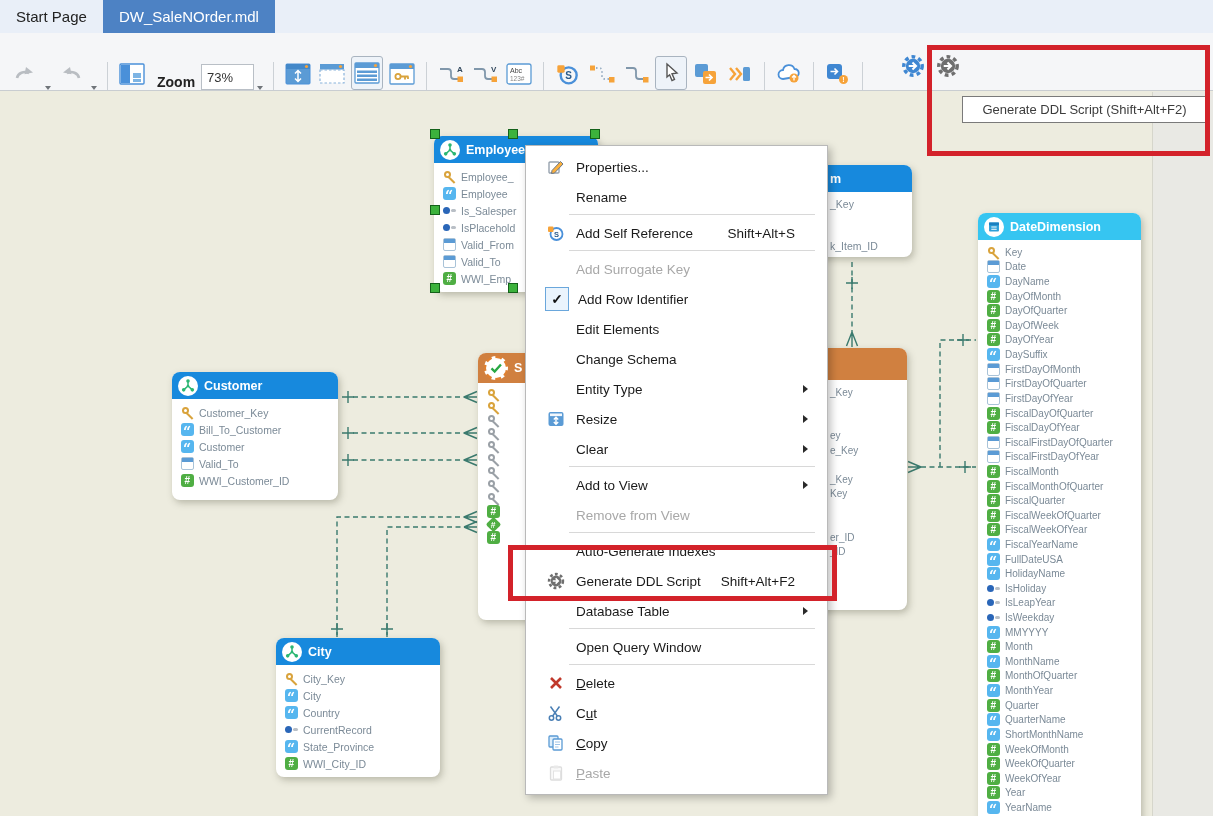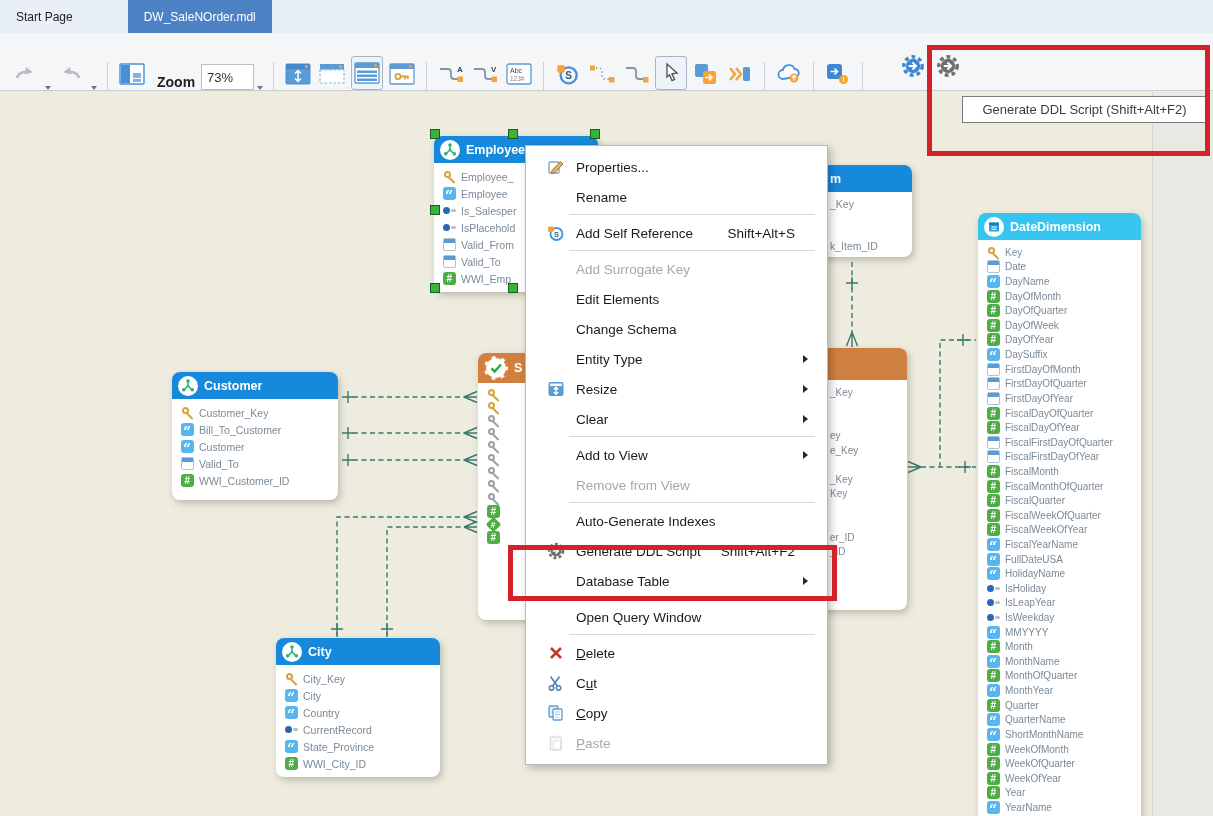--- a/index.html
+++ b/index.html
@@ -1,22 +1,22 @@
 <!DOCTYPE html>
 <html style="--annotation-red: #d3222a; --active-tab-blue: #4d82c4; --entity-header-blue: #1789dd; --date-dimension-header-cyan: #36c5f1; --fact-header-orange: #d08040; --relationship-teal: #3a7a6e;"><head>
 <meta charset="utf-8">
 <style>
   html,body{margin:0;padding:0;}
   body{font-family:"Liberation Sans", sans-serif; background:#fff;}
   .page{position:relative;width:1213px;height:816px;overflow:hidden;background:#edecdf;}
 
   
   .tabbar{position:absolute;left:0;top:0;width:100%;height:33px;background:#e9eff8;display:flex;align-items:stretch;}
-  .tab{display:flex;align-items:center;padding:0 16px;font-size:12px;color:#222;cursor:default;}
-  .tab.active{background:var(--active-tab-blue,#4d82c4);color:#fff;margin-left:39px;}
+  .tab{display:flex;align-items:center;padding:0 16px;font-size:15px;color:#222;cursor:default;}
+  .tab.active{background:var(--active-tab-blue,#4d82c4);color:#fff;}
 
   
   .toolbar{position:absolute;left:0;top:33px;width:100%;height:58px;background:#f5f6f8;border-bottom:1px solid #c9cdd1;display:flex;align-items:flex-end;padding-left:8px;box-sizing:border-box;}
   .tsep{width:1px;height:28px;background:#ccd1d6;margin:0 7px;flex:0 0 1px;}
   .toolbtn{height:32px;min-width:30px;display:flex;align-items:center;justify-content:center;border-radius:3px;margin:0 2px;flex:0 0 auto;}
   .toolbtn.sel{border:1px solid #a9b4c0;background:#eef3f9;}
   .caret{width:0;height:0;border-top:4px solid #70757a;border-left:3.5px solid transparent;border-right:3.5px solid transparent;margin:0 3px;}
   .zoom-label{font-size:14px;font-weight:bold;color:#222;margin:0 6px 0 8px;}
   .zoom-box{width:46px;height:24px;background:#fff;border:1px solid #b9bfc6;display:flex;align-items:center;padding-left:5px;font-size:13px;color:#333;}
   .gear-abs{position:absolute;top:17px;}
@@ -780,20 +780,26 @@
         <span class="mi-label">Add Self Reference</span>
         <span class="mi-short">Shift+Alt+S</span>
 
       </div>
       <div class="mi disabled">
         <span class="mi-icon"></span>
         <span class="mi-label">Add Surrogate Key</span>
         <span class="mi-short"></span>
 
       </div>
+      <div class="mi checked">
+        <span class="mi-icon"></span>
+        <span class="mi-label">Add Row Identifier</span>
+        <span class="mi-short"></span>
+
+      </div>
       <div class="mi">
         <span class="mi-icon"></span>
         <span class="mi-label">Edit Elements</span>
         <span class="mi-short"></span>
 
       </div>
       <div class="mi">
         <span class="mi-icon"></span>
         <span class="mi-label">Change Schema</span>
         <span class="mi-short"></span>

